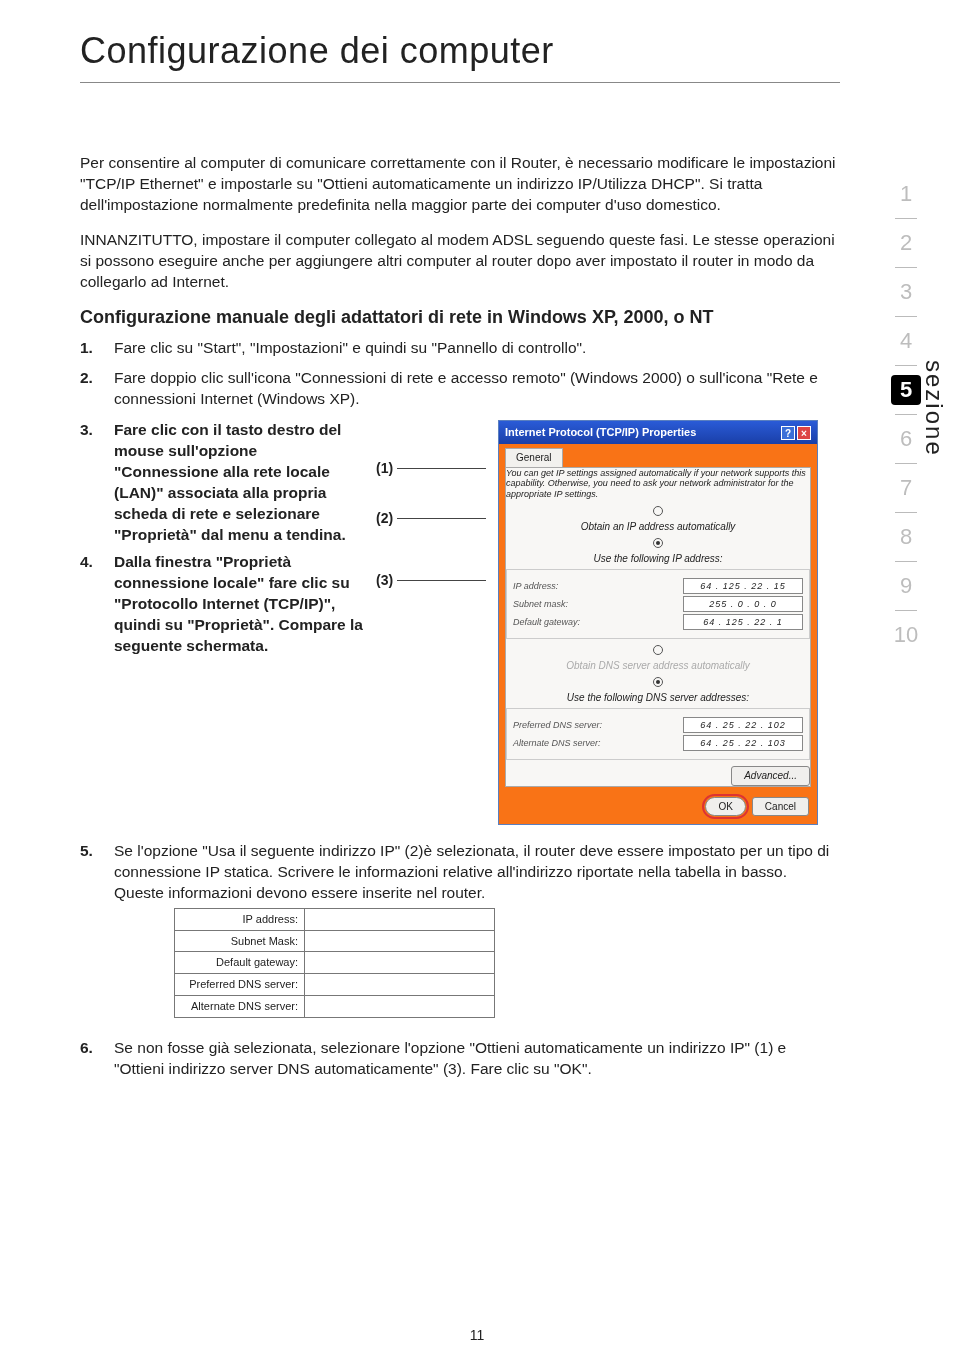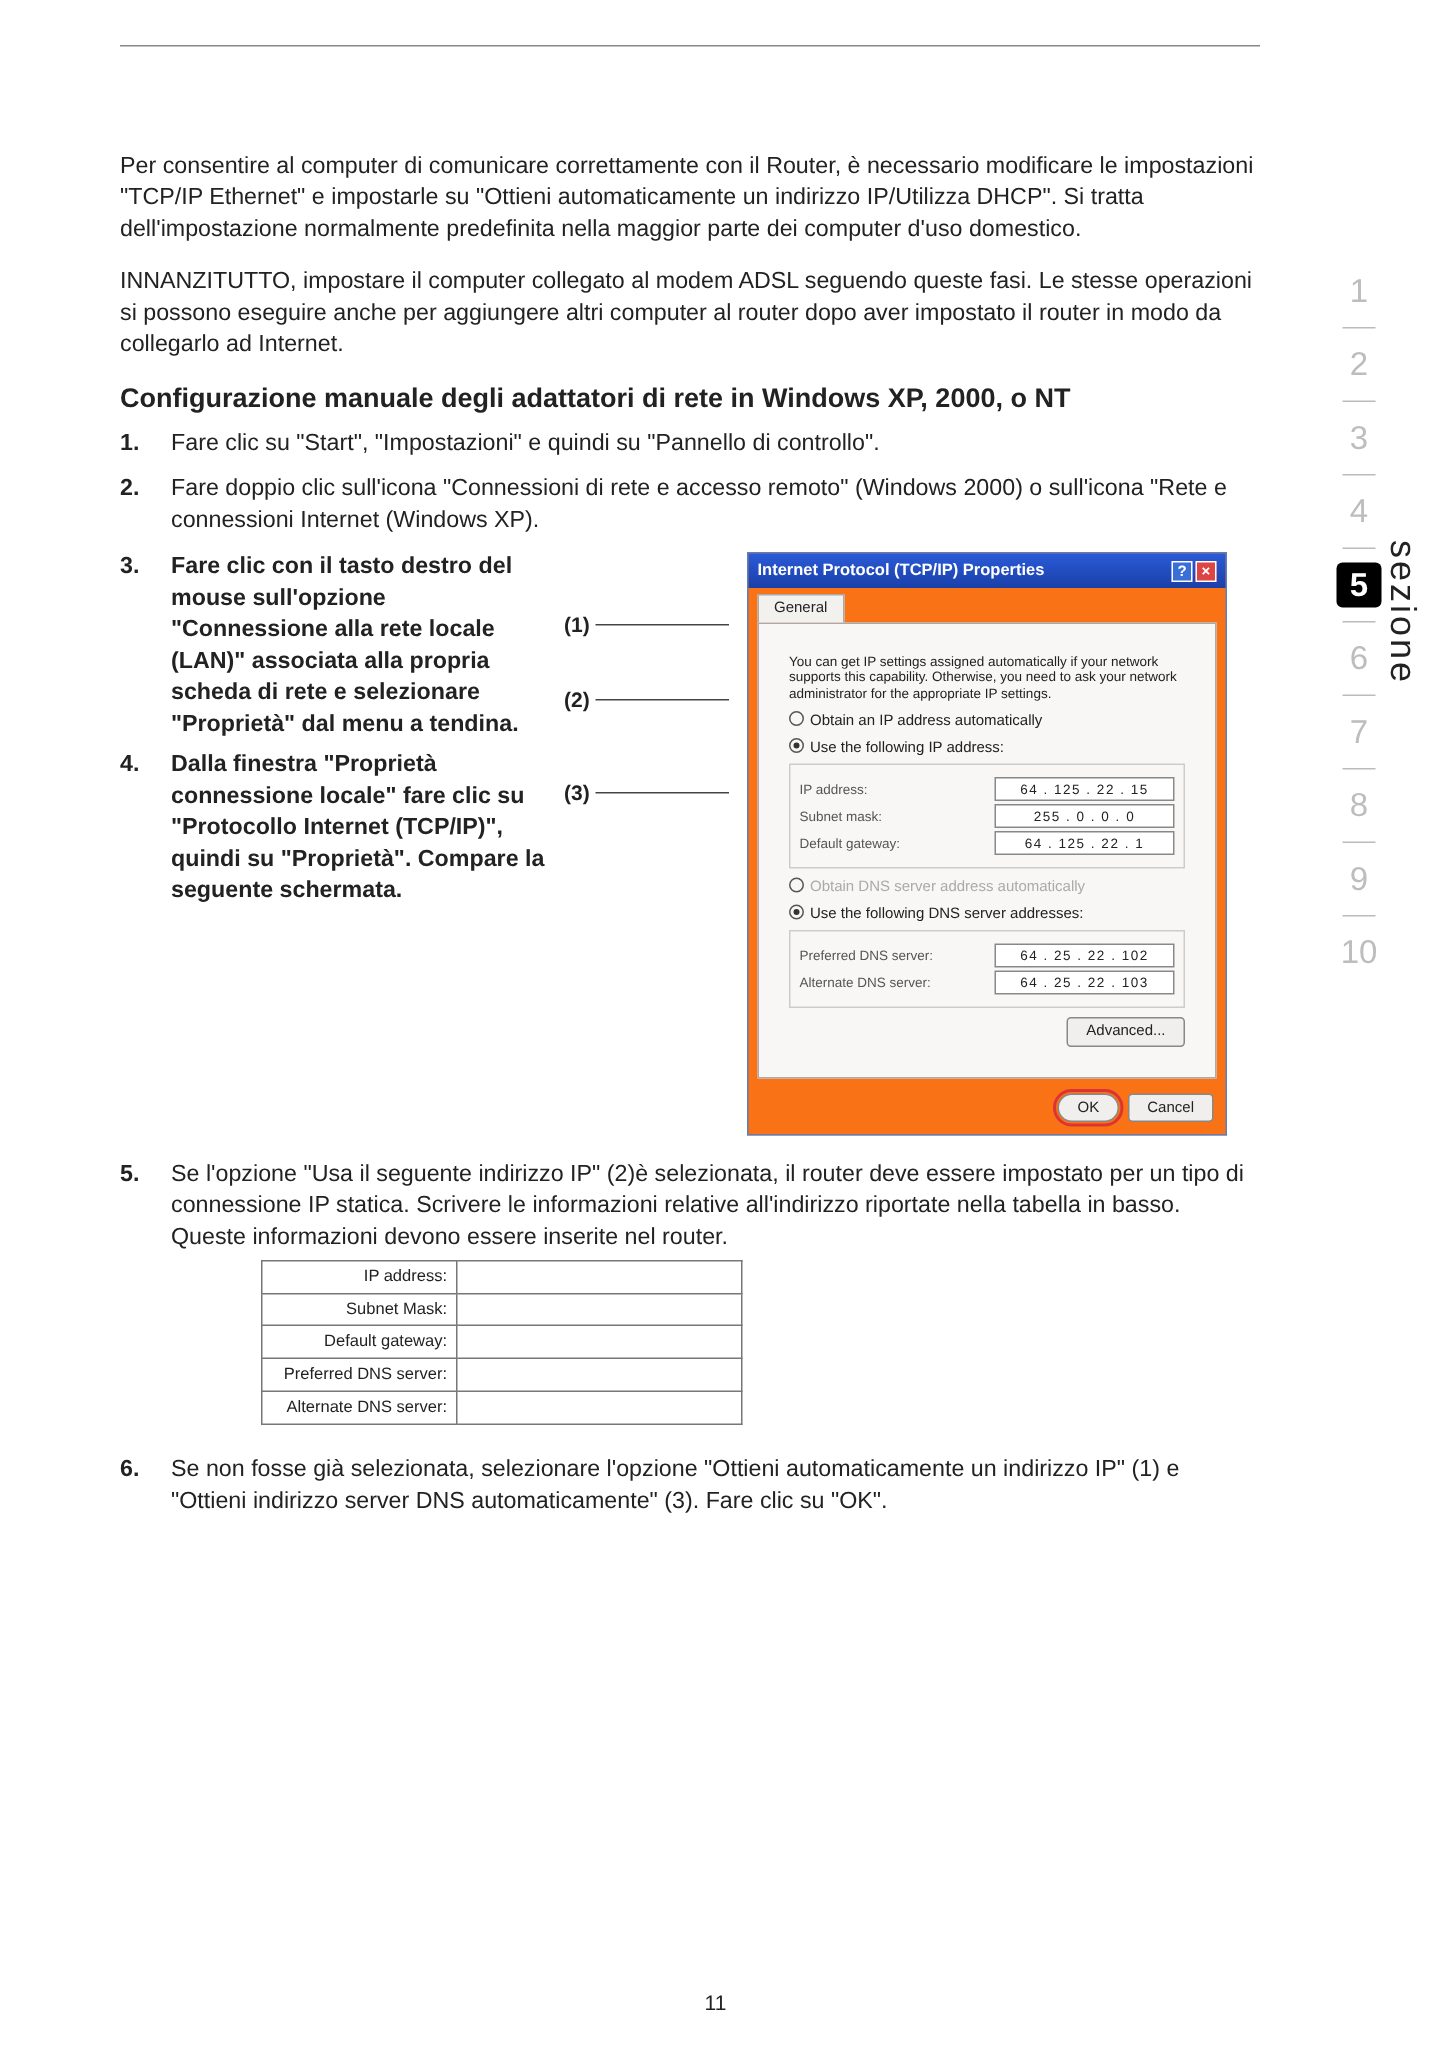--- a/index.html
+++ b/index.html
@@ -117,32 +117,35 @@
   .dialog-tab span {
     display: inline-block;
     border: 1px solid #aaa;
     border-bottom: none;
     background: #f2f1ee;
     padding: 2px 10px;
   }
   .dialog-body {
     border: 1px solid #aaa;
     margin: 0 6px 6px 6px;
-    padding: 20px;
+    padding: 0;
     background: #f8f7f5;
+    font-style: italic;
   }
   .dlg-desc {
     font-size: 9px;
     margin-bottom: 6px;
     line-height: 1.2;
   }
   .dlg-radio {
     display: flex;
+    align-items: center;
     gap: 4px;
     margin: 4px 0;
+    flex-direction: column;
   }
   .dlg-radio .r {
     width: 10px; height: 10px; border-radius: 50%;
     border: 1px solid #555;
     display: inline-flex;
     align-items: center; justify-content: center;
   }
   .dlg-radio .r.on::after {
     content: ""; width: 4px; height: 4px; background: #333; border-radius: 50%;
   }
@@ -260,20 +263,21 @@
     bottom: 20px;
     left: 50%;
     transform: translateX(-50%);
     font-size: 14px;
   }
 </style>
 </head>
 <body>
 
 <div class="main-col">
+  <h1 class="page-title">Configurazione dei computer</h1>
   <hr class="title-rule">
 
   <p class="body-para">Per consentire al computer di comunicare correttamente con il Router, è necessario modificare le impostazioni "TCP/IP Ethernet" e impostarle su "Ottieni automaticamente un indirizzo IP/Utilizza DHCP". Si tratta dell'impostazione normalmente predefinita nella maggior parte dei computer d'uso domestico.</p>
   <p class="body-para">INNANZITUTTO, impostare il computer collegato al modem ADSL seguendo queste fasi. Le stesse operazioni si possono eseguire anche per aggiungere altri computer al router dopo aver impostato il router in modo da collegarlo ad Internet.</p>
 
   <h2 class="subhead">Configurazione manuale degli adattatori di rete in Windows XP, 2000, o NT</h2>
 
   <ol class="steps">
     <li>
       <span class="num">1.</span>

